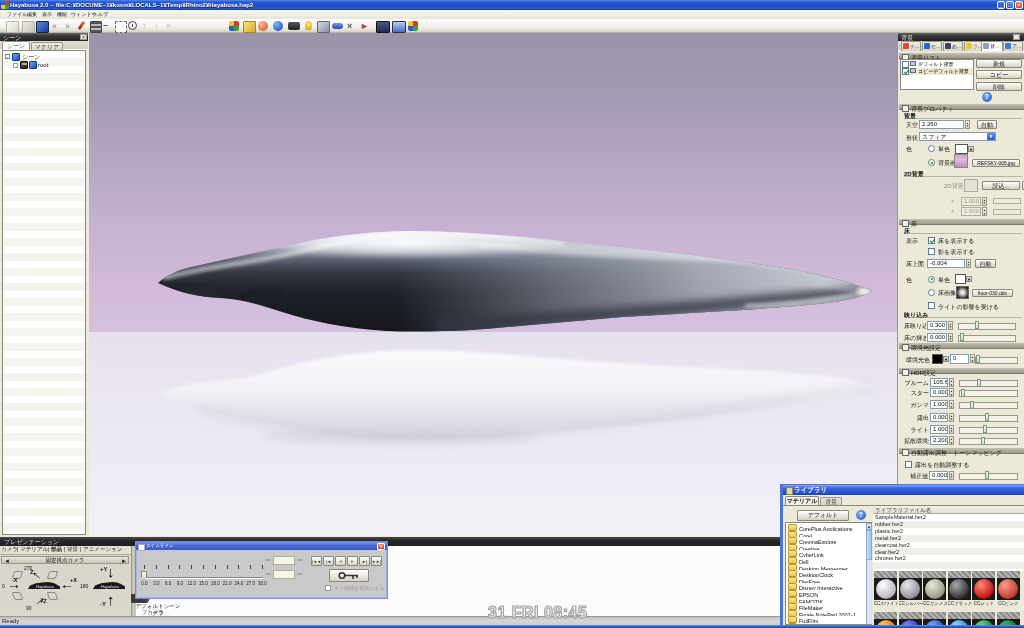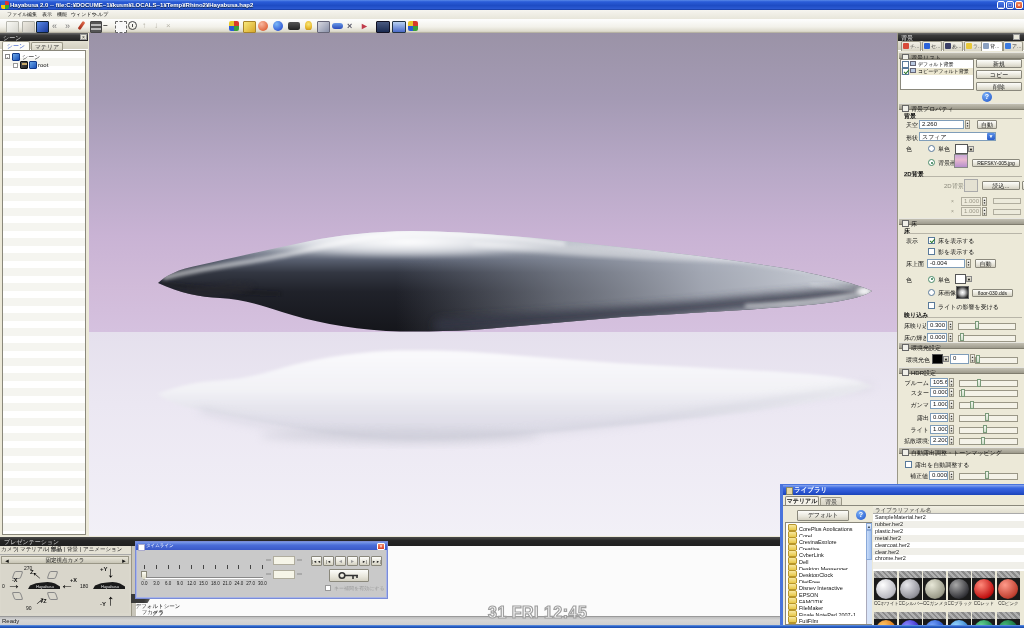--- a/index.html
+++ b/index.html
@@ -434,21 +434,21 @@
 <svg class="a" style="left:93px;top:34px;" width="32" height="11" viewBox="0 0 32 11">
         <path d="M0,9 L2,5.5 Q8,2.5 14,2.5 Q22,1 27,3.5 L32,6.5 L32,9 Z" fill="#1a1a1a"></path>
         <text x="8" y="8" font-size="4" fill="#e8e8e8" font-style="italic">Hayabusa</text>
       </svg>
 <div class="a " style="left:100px;top:55px;width:10px;height:6px;font-size:6px;font-weight:bold;color:#111;">-Y</div>
 <div class="a " style="left:107px;top:46px;width:12px;height:16px;font-size:15px;line-height:16px;font-weight:bold;color:#000;">↑</div>
 </div>
 <div class="a" id="statusbar">
       <span style="position:absolute;left:2px;top:1px;">Ready</span>
     </div>
-<div class="a" id="clock">31 FRI 12:45</div>
+<div class="a" id="clock">31 FRI 08:45</div>
 <div class="a" id="bluebar"></div>
 
 <div class="a" id="timelinewin" style="left:135px;top:541px;width:253px;height:58px;z-index:40;">
 <div class="a " style="left:0;top:0;width:253px;height:58px;background:#c9c9c9;border:1px solid #7a8cd8;box-shadow:0 0 0 1px #a8b4e8 inset;box-sizing:border-box;"></div>
 <div class="a " style="left:1px;top:1px;width:251px;height:8px;background:linear-gradient(180deg,#7a9ae8 0%,#4a6cd8 40%,#3a58c8 100%);">
         <div style="position:absolute;left:2px;top:1.5px;width:5px;height:5px;background:#fff;border:1px solid #aac;"></div>
         <span style="position:absolute;left:10px;top:1px;font-size:4.5px;color:#fff;">タイムライン</span>
       </div>
 <div class="a " style="left:242px;top:1.5px;width:8px;height:7px;background:linear-gradient(180deg,#f08a6a,#d8402a);border:1px solid #fff;border-radius:1px;box-sizing:border-box;color:#fff;font-size:5px;line-height:5px;text-align:center;">×</div>
 <div class="a " style="left:0;top:24px;width:260px;height:6px;">

